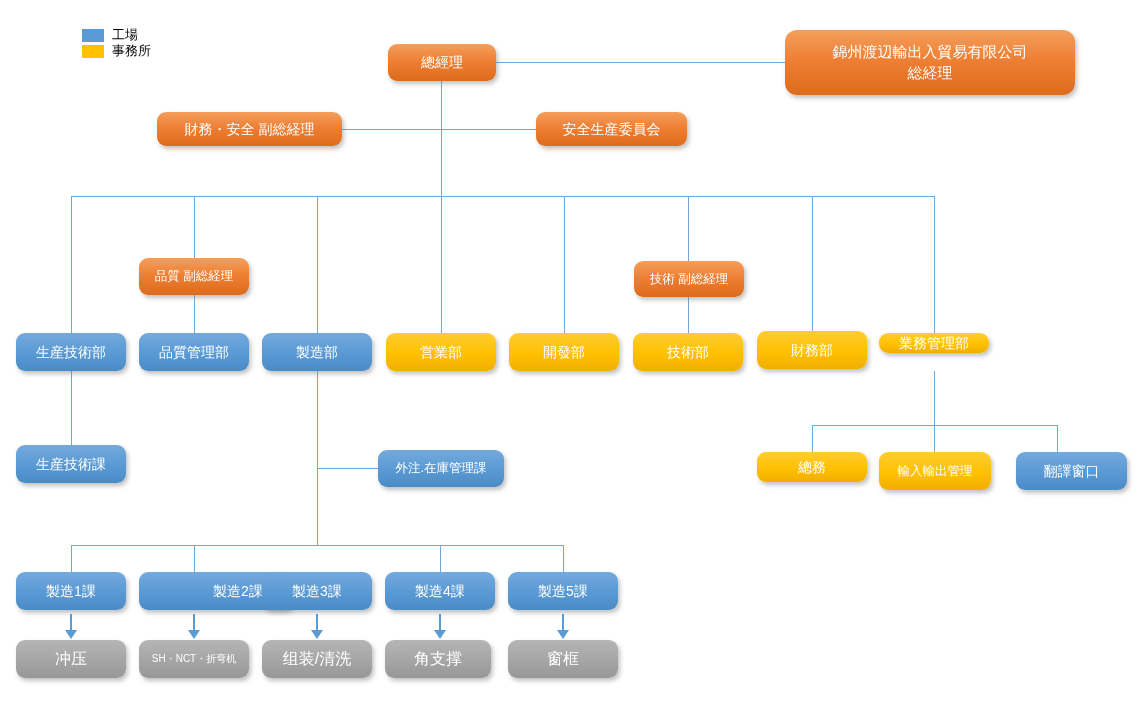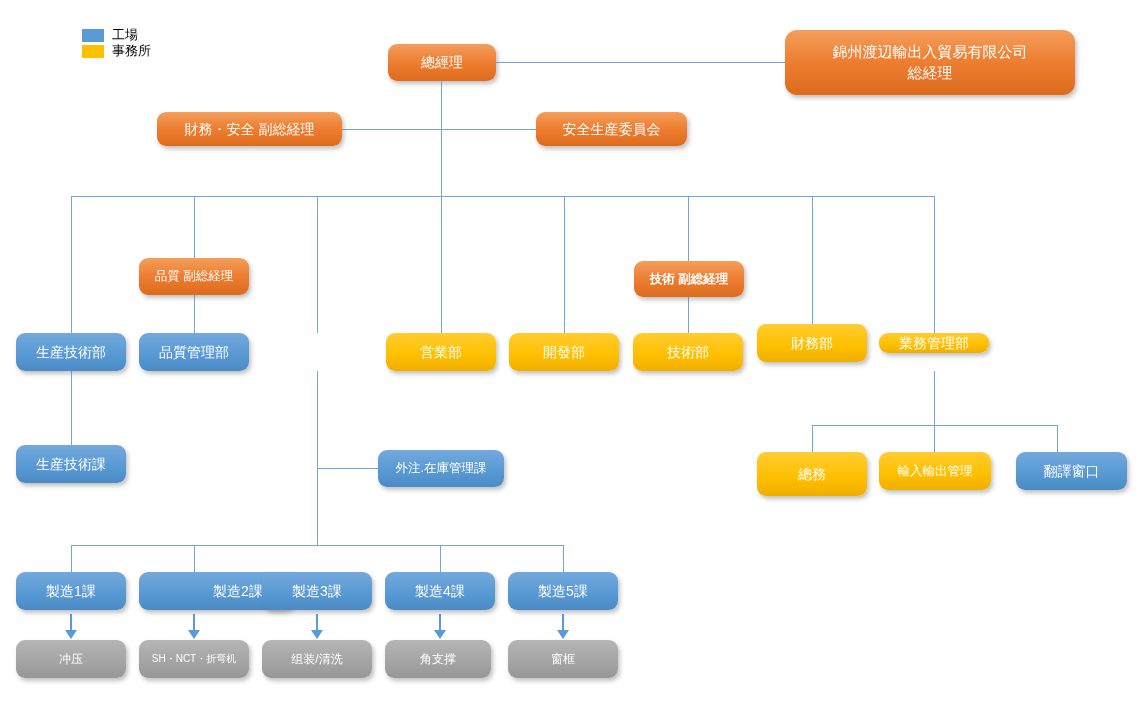--- a/index.html
+++ b/index.html
@@ -20,21 +20,21 @@
   .node{
     position:absolute;z-index:2;display:flex;align-items:center;justify-content:center;
     text-align:center;color:#ffffff;border-radius:9px;font-size:14px;line-height:1.35;
     box-shadow:2px 3px 4px rgba(120,120,120,0.45);
   }
   .orange{background:linear-gradient(180deg,#f49e5b 0%,#ed7d31 50%,#dd6b1c 100%);}
   .blue{background:linear-gradient(180deg,#74a9dc 0%,#5b9bd5 50%,#4a8bc6 100%);}
   .yellow{background:linear-gradient(180deg,#ffcd33 0%,#ffc000 55%,#f0ae00 100%);}
   .gray{background:linear-gradient(180deg,#b5b5b5 0%,#a5a5a5 55%,#979797 100%);}
   .fs12{font-size:12.5px;}
-  .fs-small{font-size:12px;}
+  .fs-small{font-size:16px;}
   .fs-tiny{font-size:10px;}
   .company{border-radius:12px;font-size:15px;flex-direction:column;}
   
   .legend{position:absolute;left:82px;top:27px;z-index:3;}
   .legend-row{display:flex;align-items:center;height:16px;}
   .legend-swatch{width:22px;height:13px;margin-right:8px;}
   .legend-label{font-size:13px;color:#000;}
 </style>
 </head>
 <body>
@@ -100,33 +100,34 @@
     </div>
 
   <div class="node orange" style="left:388px;top:44px;width:108px;height:37px;">總經理</div>
   <div class="node orange company" style="left:785px;top:30px;width:290px;height:65px;">
     <div>錦州渡辺輸出入貿易有限公司</div>
     <div>総経理</div>
   </div>
   <div class="node orange" style="left:157px;top:112px;width:185px;height:34px;">財務・安全 副総経理</div>
   <div class="node orange" style="left:536px;top:112px;width:151px;height:34px;">安全生産委員会</div>
   <div class="node orange fs12" style="left:139px;top:258px;width:110px;height:37px;">品質 副総経理</div>
-  <div class="node orange fs12" style="left:634px;top:261px;width:110px;height:36px;font-weight:bold;">技術 副総経理</div>
+  <div class="node orange fs12" style="left:634px;top:261px;width:110px;height:36px;">技術 副総経理</div>
 
   <div class="node blue" style="left:16px;top:333px;width:110px;height:38px;">生産技術部</div>
   <div class="node blue" style="left:139px;top:333px;width:110px;height:38px;">品質管理部</div>
+  <div class="node blue" style="left:262px;top:333px;width:110px;height:38px;">製造部</div>
   <div class="node yellow" style="left:386px;top:333px;width:110px;height:38px;">営業部</div>
   <div class="node yellow" style="left:509px;top:333px;width:110px;height:38px;">開發部</div>
   <div class="node yellow" style="left:633px;top:333px;width:110px;height:38px;">技術部</div>
-  <div class="node yellow" style="left:757px;top:324px;width:110px;height:38px;">財務部</div>
+  <div class="node yellow" style="left:757px;top:331px;width:110px;height:38px;">財務部</div>
   <div class="node yellow" style="left:879px;top:333px;width:110px;height:20px;">業務管理部</div>
 
   <div class="node blue" style="left:16px;top:445px;width:110px;height:38px;">生産技術課</div>
   <div class="node blue fs12" style="left:378px;top:450px;width:126px;height:37px;">外注.在庫管理課</div>
-  <div class="node yellow" style="left:757px;top:452px;width:110px;height:44px;">總務</div>
+  <div class="node yellow" style="left:757px;top:452px;width:110px;height:30px;">總務</div>
   <div class="node yellow fs12" style="left:879px;top:452px;width:112px;height:38px;">輸入輸出管理</div>
   <div class="node blue" style="left:1004px;top:452px;width:111px;height:38px;margin-left:12px;">翻譯窗口</div>
 
   <div class="node blue" style="left:16px;top:572px;width:110px;height:38px;">製造1課</div>
   <div class="node blue" style="left:139px;top:572px;width:110px;height:38px;padding-left:44px;">製造2課</div>
   <div class="node blue" style="left:262px;top:572px;width:110px;height:38px;">製造3課</div>
   <div class="node blue" style="left:385px;top:572px;width:110px;height:38px;">製造4課</div>
   <div class="node blue" style="left:508px;top:572px;width:110px;height:38px;">製造5課</div>
 
   <div class="node gray fs-small" style="left:16px;top:640px;width:110px;height:38px;">冲压</div>

